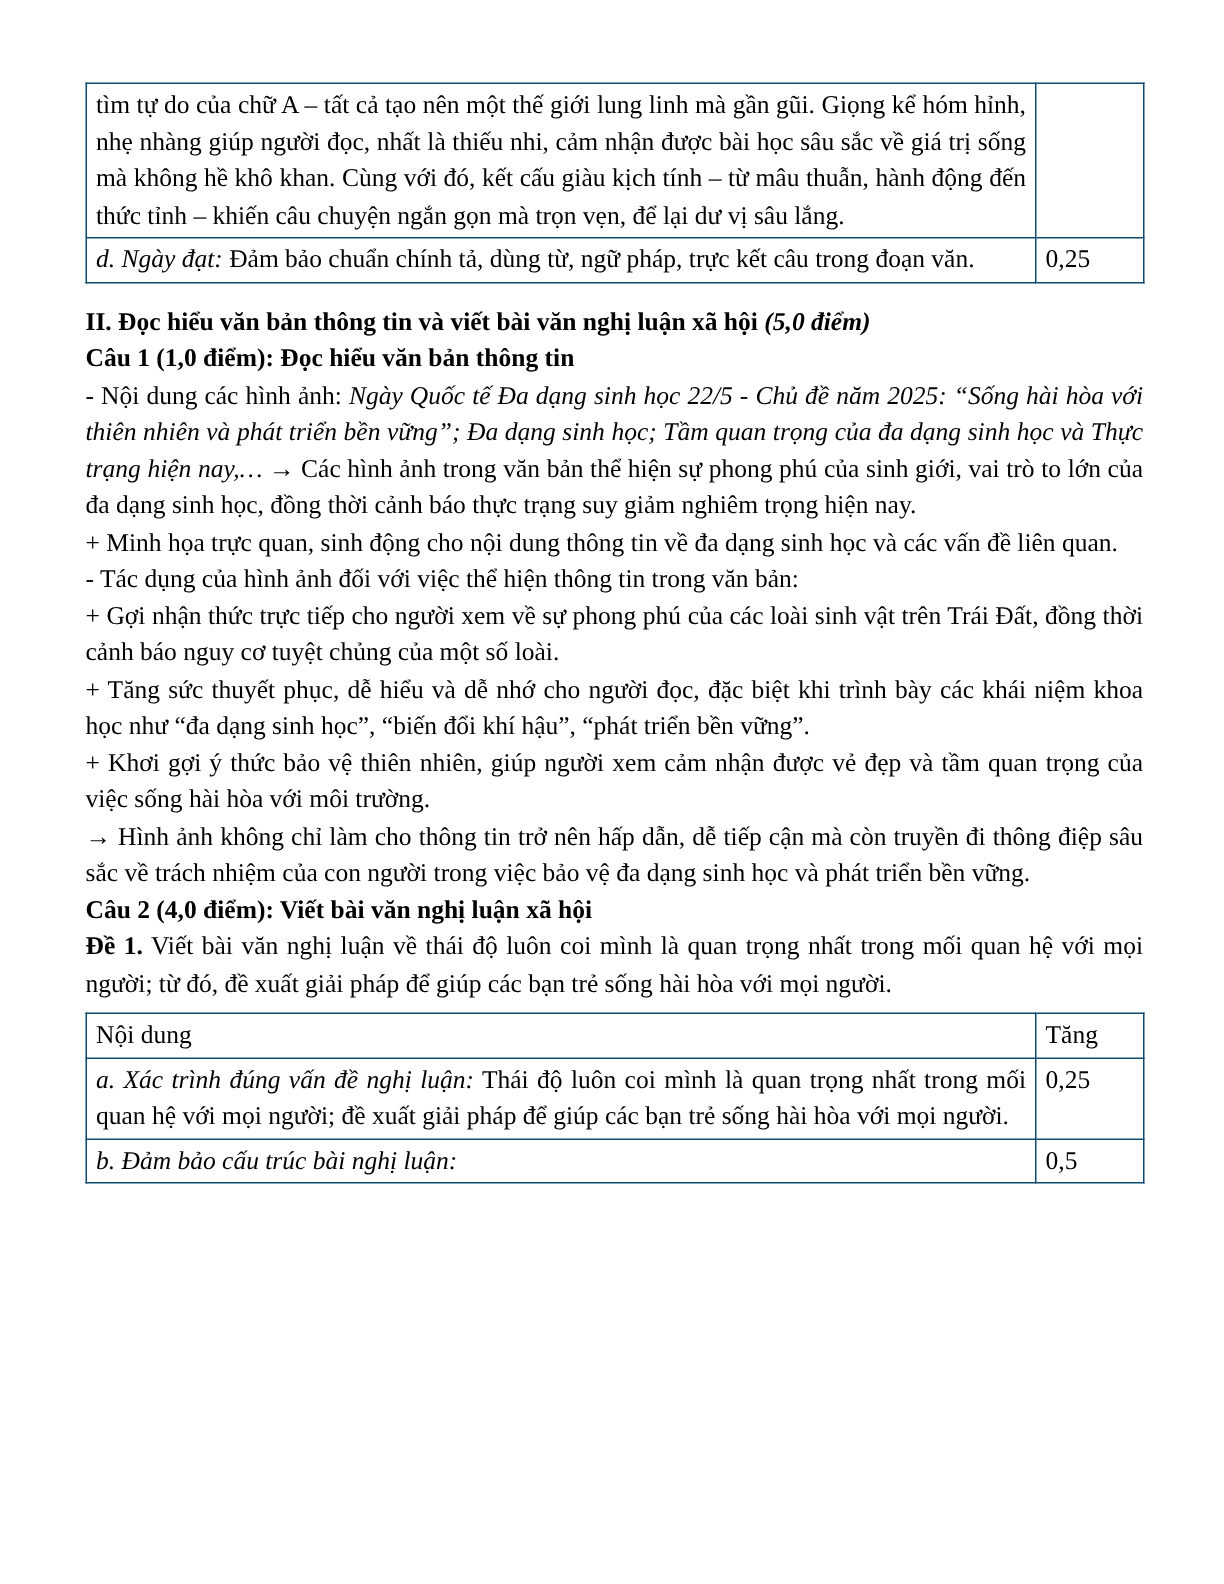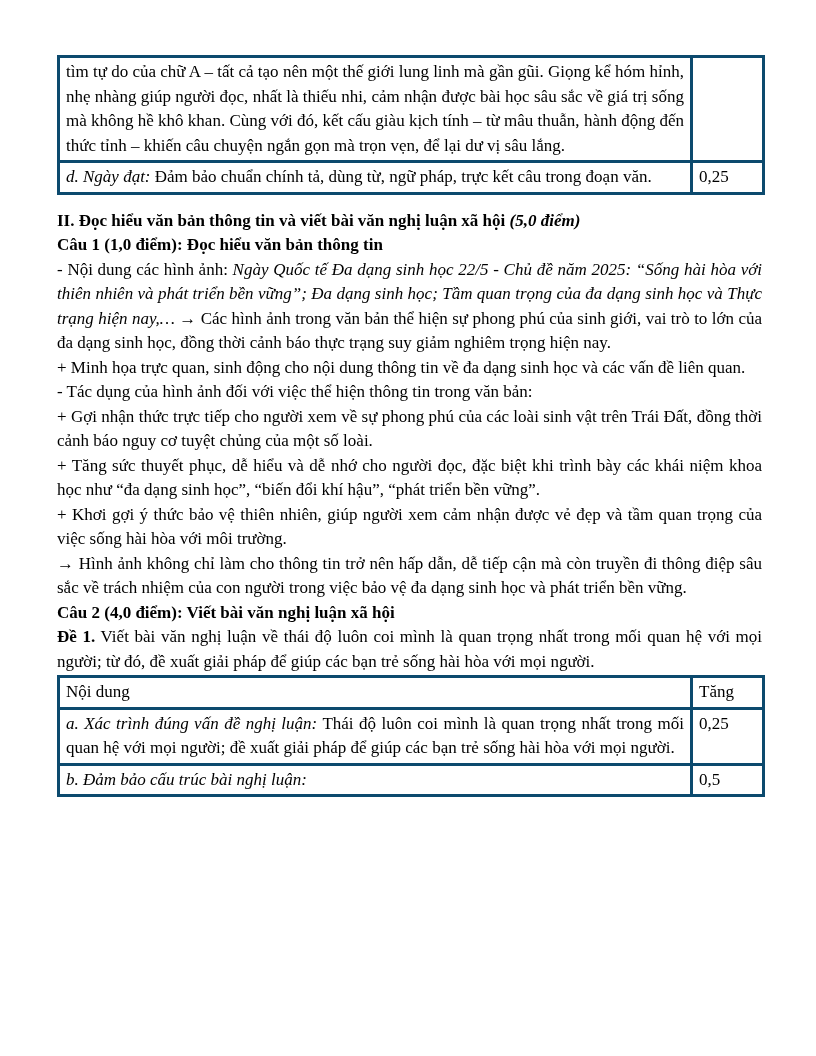--- a/index.html
+++ b/index.html
@@ -28,40 +28,40 @@
     text-align: justify;
   }
   .bold { font-weight: bold; }
   .italic { font-style: italic; }
   table.rubric {
     border-collapse: collapse;
     width: 705px;
     table-layout: fixed;
   }
   table.rubric td, table.rubric th {
-    border: 3px solid #0c4a6e;
+    border: 1px solid #0c4a6e;
     padding: 2px 6px;
     vertical-align: top;
     text-align: justify;
     font-weight: normal;
   }
   col.content-col { width: 633px; }
   col.score-col  { width: 72px; }
   td.score-cell {
     text-align: center;
     vertical-align: middle;
     padding: 1px 2px;
   }
   th.header-cell {
     text-align: center;
     font-weight: bold;
     padding: 1px 2px;
   }
   .section-heading { margin-top: 14px; }
-  .bottom-table { margin-top: 1px; }
+  .bottom-table { margin-top: 7px; }
 </style>
 </head>
 <body>
 
 <div class="page">
 
   <table class="rubric">
     <colgroup>
         <col class="content-col">
         <col class="score-col">

